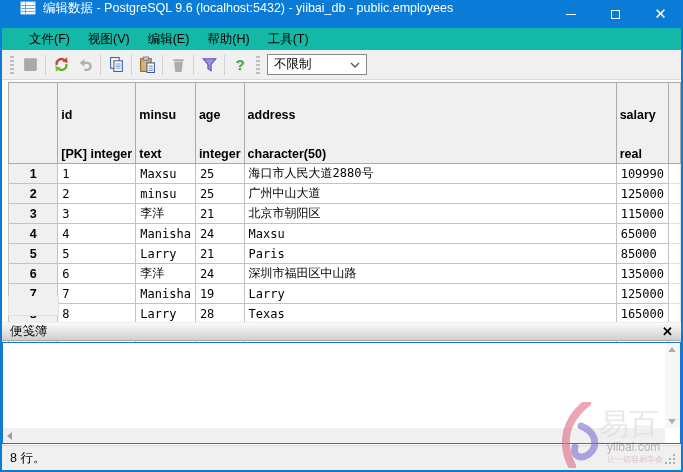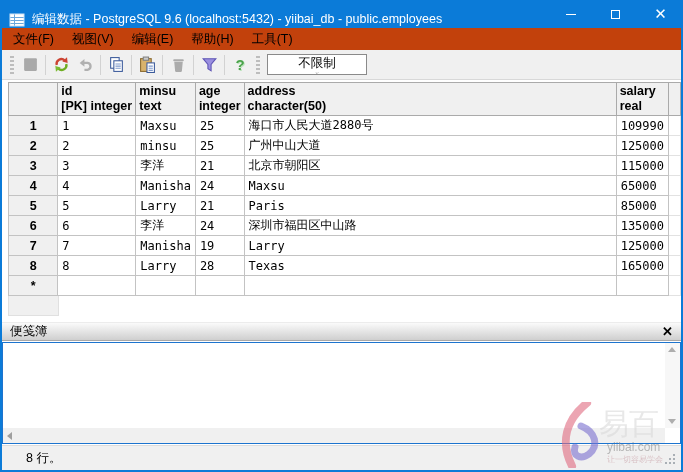--- a/index.html
+++ b/index.html
@@ -2,52 +2,52 @@
 <html><head>
 <meta charset="utf-8">
 <style>
   * { margin:0; padding:0; box-sizing:border-box; }
   html,body { width:683px; height:472px; font-family:"Liberation Sans",sans-serif; font-size:12.5px; color:#000; }
   .window { position:relative; width:683px; height:472px; background:#fff;
             border:2px solid #0b7bd8; border-top:none; overflow:hidden; }
 
   
   .titlebar { position:absolute; top:0; left:-2px; right:-2px; height:28px; background:#0b7bd8;
-              display:flex; align-items:flex-end; padding-left:9px; color:#fff; }
+              display:flex; align-items:flex-start; padding-left:20px; color:#fff; }
   .title-icon { width:16px; height:16px; margin-right:7px; flex:0 0 auto; }
   .title-text { font-size:12.5px; white-space:nowrap; overflow:hidden; }
   .tb-btns { margin-left:auto; display:flex; height:28px; }
   .tb-btn { width:45px; height:28px; display:flex; align-items:center; justify-content:center; color:#fff; }
   .glyph-min { width:10px; height:1px; background:#fff; }
   .glyph-max { width:9px; height:9px; border:1px solid #fff; }
   .glyph-close { font-size:15px; line-height:1; font-family:"DejaVu Sans",sans-serif; }
 
   
-  .menubar { position:absolute; top:28px; left:0; right:0; height:22px; background:#c2410c;
-             display:flex; align-items:center; padding-left:2px; }
+  .menubar { position:absolute; top:28px; left:0; right:0; height:22px; background:#14b8a6;
+             display:flex; align-items:center; padding-left:18px; }
   .menu-item { padding:3px 9px; white-space:nowrap; }
 
   
   .toolbar { position:absolute; top:50px; left:0; right:0; height:30px; background:#f0f0f0;
              border-bottom:1px solid #d8d8d8; display:flex; align-items:center; padding-left:4px; }
   .grip { width:4px; height:18px; margin:0 4px;
           background-image:repeating-linear-gradient(to bottom,#bdbdbd 0 2px,transparent 2px 4px); }
   .tbtn { width:22px; height:22px; display:flex; align-items:center; justify-content:center; margin:0 1px; }
   .sep  { width:1px; height:20px; background:#d2d2d2; margin:0 3px; }
   .q-help { font-size:15px; font-weight:bold; color:#4aa34a; text-shadow:1px 1px 0 #bfe4bf; }
   .limit-select { display:flex; align-items:center; justify-content:space-between; width:100px; height:21px;
-                  border:1px solid #8a8a8a; background:#fff; padding:0 6px; margin-left:3px;flex-direction:column; }
+                  border:1px solid #8a8a8a; background:#fff; padding:0 6px; margin-left:3px; }
 
   
   .grid { position:absolute; top:82px; left:6px; border-collapse:collapse; table-layout:fixed;
           background:#fff; border:1px solid #9a9a9a; }
   .grid th, .grid td { border:1px solid #c3c3c3; overflow:hidden; white-space:nowrap; }
   .grid thead th { background:#f0f0f0; font-weight:bold; text-align:left; padding:1px 3px;
                    height:33px; vertical-align:middle; border-color:#aaa; line-height:15px; }
-  .grid thead th span { display:block; }
+  .grid thead th span { display:block;margin-top:24px; }
   .grid tbody th { background:#f0f0f0; font-weight:bold; text-align:center; font-size:12.5px; }
   .grid td { height:20px; padding:0 4px; font-family:"DejaVu Sans Mono","Liberation Mono",monospace;
              font-size:12px; vertical-align:middle; }
   .grid .filler { background:#f0f0f0; border-color:#aaa; }
   .grid tbody .filler { background:#fff; border-color:#e2e2e2; }
   .stub { position:absolute; top:296px; left:6px; width:51px; height:20px; background:#f0f0f0;
           border:1px solid #e0e0e0; border-top:none; }
 
   
   .scratch-header { position:absolute; top:322px; left:0; right:0; height:19px;
@@ -63,21 +63,21 @@
              display:flex; align-items:center; padding-left:4px; }
   .arr-up   { width:0; height:0; border-left:4px solid transparent; border-right:4px solid transparent;
               border-bottom:5px solid #aeaeae; position:absolute; top:4px; left:3px; }
   .arr-down { width:0; height:0; border-left:4px solid transparent; border-right:4px solid transparent;
               border-top:5px solid #aeaeae; position:absolute; bottom:4px; left:3px; }
   .arr-left { width:0; height:0; border-top:4px solid transparent; border-bottom:4px solid transparent;
               border-right:5px solid #9f9f9f; }
 
   
   .statusbar { position:absolute; top:445px; left:0; right:0; bottom:0; background:#f0f0f0;
-               border-top:1px solid #dcdcdc; display:flex; align-items:center; padding-left:24px; }
+               border-top:1px solid #dcdcdc; display:flex; align-items:center; padding-left:8px; }
   .resize-grip { position:absolute; right:5px; bottom:5px; }
 
   
   .watermark { position:absolute; right:0; bottom:2px; width:142px; height:66px; opacity:.6;
                pointer-events:none; z-index:20; }
 </style>
 </head>
 <body>
 
 <div class="window">

